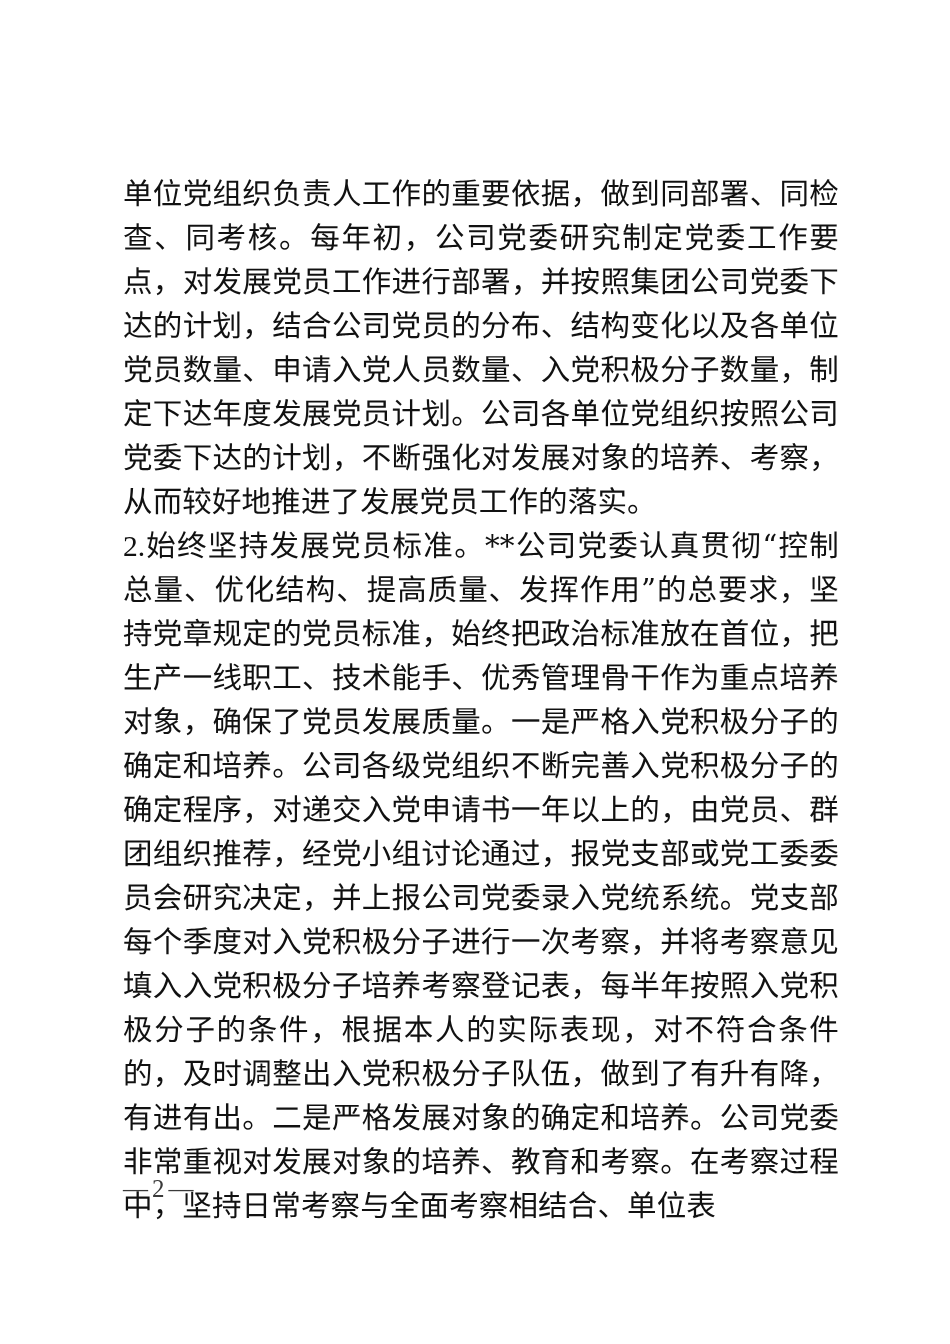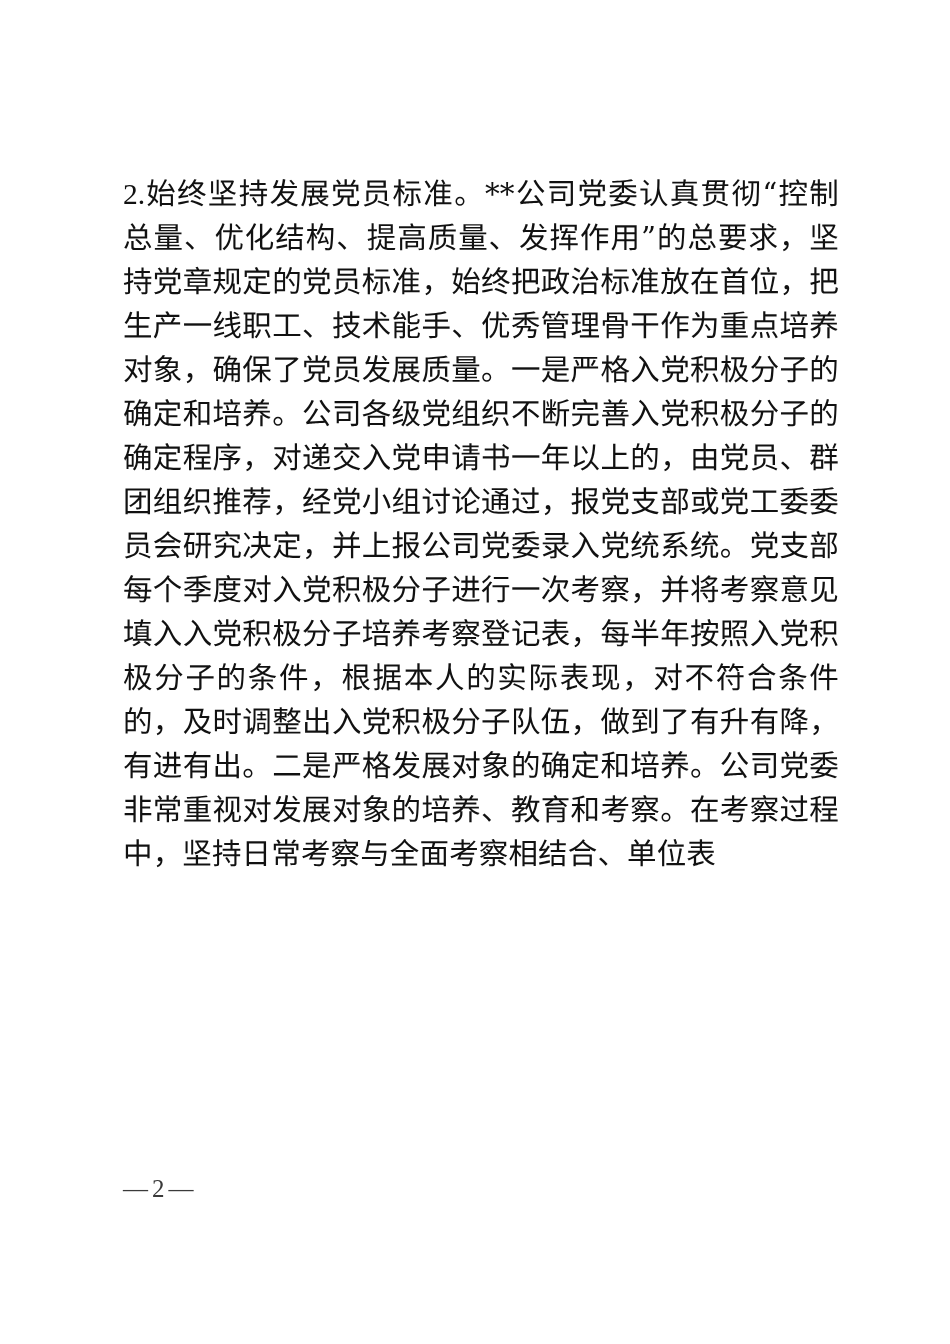--- a/index.html
+++ b/index.html
@@ -72,20 +72,21 @@
     padding: 0 3px;
   }
 </style>
 </head>
 <body>
 
 <div class="page">
 
   <div class="text-block">
 
+    <p class="para">单位党组织负责人工作的重要依据，做到同部署、同检查、同考核。每年初，公司党委研究制定党委工作要点，对发展党员工作进行部署，并按照集团公司党委下达的计划，结合公司党员的分布、结构变化以及各单位党员数量、申请入党人员数量、入党积极分子数量，制定下达年度发展党员计划。公司各单位党组织按照公司党委下达的计划，不断强化对发展对象的培养、考察，从而较好地推进了发展党员工作的落实。</p>
 
     <p class="para indent-num"><span class="num-prefix">2.</span><span>始终坚持发展党员标准。**公司党委认真贯彻“控制总量、优化结构、提高质量、发挥作用”的总要求，坚持党章规定的党员标准，始终把政治标准放在首位，把生产一线职工、技术能手、优秀管理骨干作为重点培养对象，确保了党员发展质量。一是严格入党积极分子的确定和培养。公司各级党组织不断完善入党积极分子的确定程序，对递交入党申请书一年以上的，由党员、群团组织推荐，经党小组讨论通过，报党支部或党工委委员会研究决定，并上报公司党委录入党统系统。党支部每个季度对入党积极分子进行一次考察，并将考察意见填入入党积极分子培养考察登记表，每半年按照入党积极分子的条件，根据本人的实际表现，对不符合条件的，及时调整出入党积极分子队伍，做到了有升有降，有进有出。二是严格发展对象的确定和培养。公司党委非常重视对发展对象的培养、教育和考察。在考察过程中，坚持日常考察与全面考察相结合、单位表</span></p>
 
   </div>
 
   <div class="footer">
     <span>—</span><span class="page-no">2</span><span>—</span>
   </div>
 
 </div>

